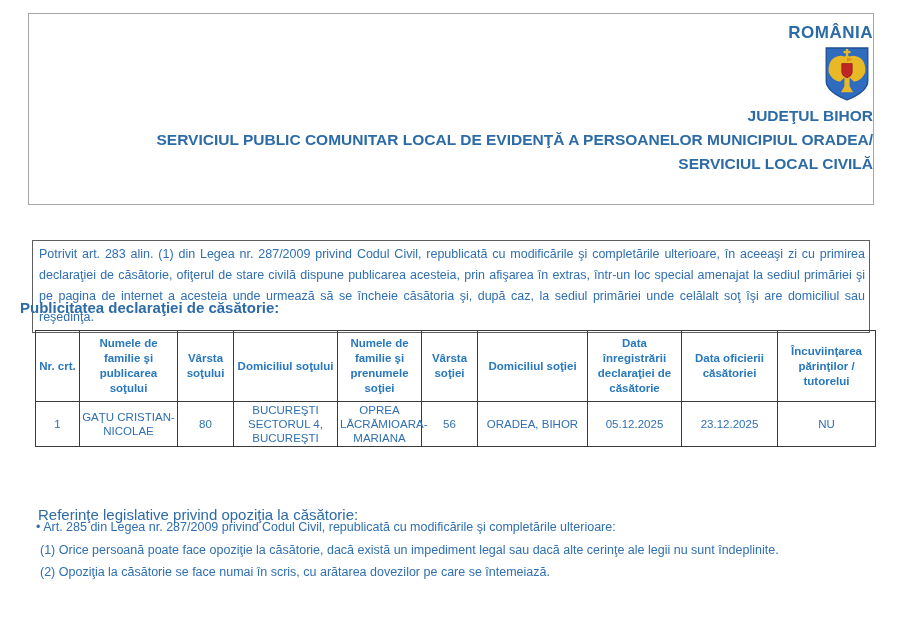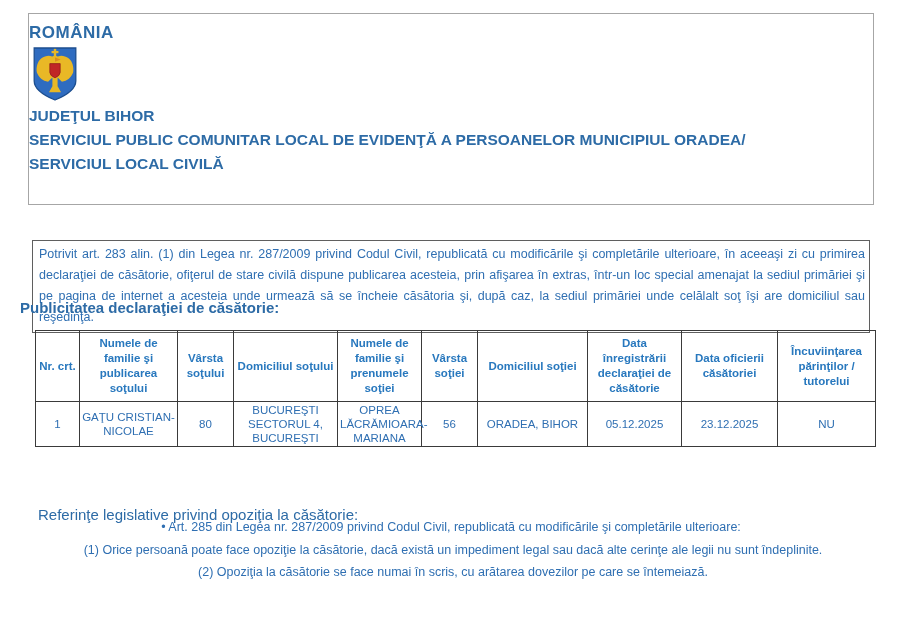--- a/index.html
+++ b/index.html
@@ -3,21 +3,21 @@
 <meta charset="utf-8">
 <style>
   html,body{margin:0;padding:0;background:#ffffff;}
   .page{
     position:relative;width:900px;height:637px;background:#ffffff;overflow:hidden;
     font-family:"Liberation Sans","DejaVu Sans",sans-serif;
   }
   
   .header-box{
     position:absolute;left:28px;top:13px;width:846px;height:192px;
-    border:1px solid #a6a6a6;box-sizing:border-box;text-align:left;
+    border:1px solid #a6a6a6;box-sizing:border-box;text-align:right;
   }
   .country-title{
     margin-top:9px;font-size:17px;font-weight:bold;letter-spacing:.5px;color:#2d6ba6;
   }
   .emblem-wrap{margin-top:3px;height:58px;}
   .header-lines{}
   .header-line{
     font-size:15.5px;font-weight:bold;color:#2d6ba6;line-height:24px;white-space:nowrap;
   }
   
@@ -47,21 +47,21 @@
     font-size:11.5px;font-weight:normal;color:#2f6fb2;line-height:14px;height:40px;
   }
   th.nowrap,td.nowrap{white-space:nowrap;}
   
   .refs-title{
     position:absolute;left:38px;top:491px;
     font-size:15px;font-weight:normal;color:#2d6ba6;margin-top:15px;
   }
   .refs-list{position:absolute;left:36px;top:516px;width:830px;}
   .ref-item{
-    font-size:12.5px;color:#2f6fb2;line-height:22.5px;white-space:nowrap;text-align:center;
+    font-size:12.5px;color:#2f6fb2;line-height:22.5px;white-space:nowrap;
   }
   .ref-item.indent{padding-left:4px;}
 </style>
 </head>
 <body>
 
 <div class="page">
 
   <div class="header-box">
     <div class="country-title">ROMÂNIA</div>

